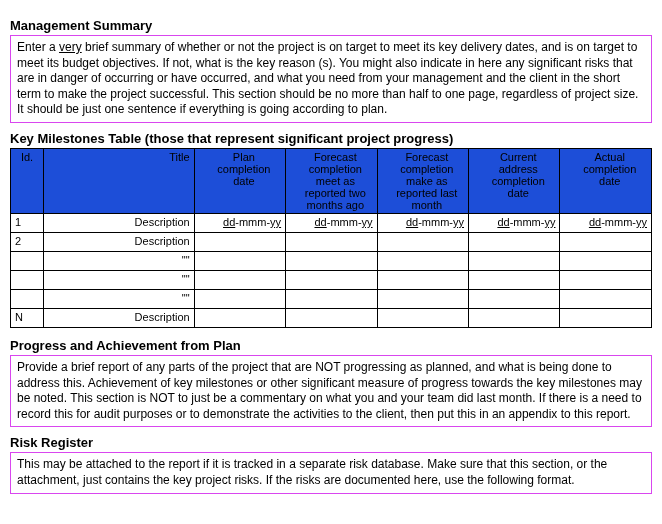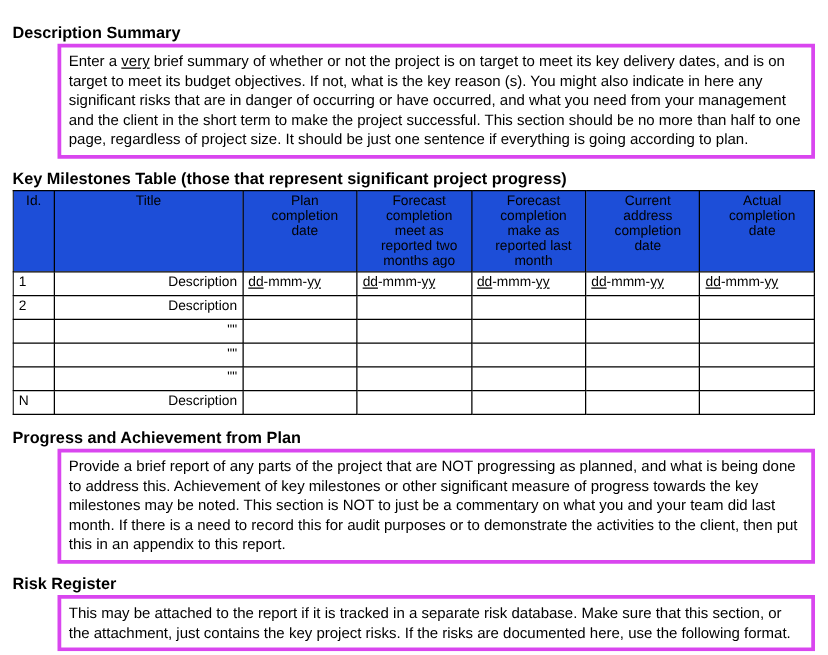--- a/index.html
+++ b/index.html
@@ -8,24 +8,23 @@
     margin: 10px;
     width: 642px;
     color: #000;
   }
   .section-title {
     font-weight: bold;
     font-size: 13px;
     margin: 8px 0 2px 0;
   }
   .box {
-    border: 3px solid #d946ef;
+    border: 1px solid #d946ef;
     padding: 4px 6px;
     line-height: 1.3;
-    margin-left: 36px;
   }
   .underline {
     text-decoration: underline;
   }
   table.milestones {
     border-collapse: collapse;
     width: 100%;
     margin-bottom: 10px;
   }
   table.milestones th, table.milestones td {
@@ -34,37 +33,37 @@
     font-size: 11px;
     vertical-align: top;
   }
   table.milestones th {
     background: #1d4ed8;
     font-weight: normal;
     text-align: center;
     height: 54px;
   }
   table.milestones th.id { width: 26px; }
-  table.milestones th.title { width: 156px; text-align: center; padding-left:4px;}
+  table.milestones th.title { width: 156px; text-align: right; padding-left:4px;}
   table.milestones th.dcol { width: 78px; padding-left: 12px; }
   .date-cell {
-    text-align: left;
+    text-align: right;
     white-space: nowrap;
   }
   .date-dd { text-decoration: underline; color: #000; }
   .date-mmm { color: #000; }
   .date-yy { text-decoration: underline; color: #000; }
   .id-cell { text-align: left; }
   .title-cell { text-align: right; }
   tr.data td { height: 14px; }
 </style>
 </head>
 <body>
 
-<div class="section-title">Description Summary</div>
+<div class="section-title">Management Summary</div>
 <div class="box">
   <span>Enter a </span><span class="underline">very</span><span> brief summary of whether or not the project is on target to meet its key delivery dates, and is on target to meet its budget objectives.   If not, what is the key reason (s).  You might also indicate in here any significant risks that are in danger of occurring or have occurred, and what you need from your management and the client in the short term to make the project successful.  This section should be no more than half to one page, regardless of project size.  It should be just one sentence if everything is going according to plan.</span>
 </div>
 
 <div class="section-title">Key Milestones Table (those that represent significant project progress)</div>
 <table class="milestones">
   <thead>
     <tr>
       <th class="id">Id.</th>
       <th class="title">Title</th>

